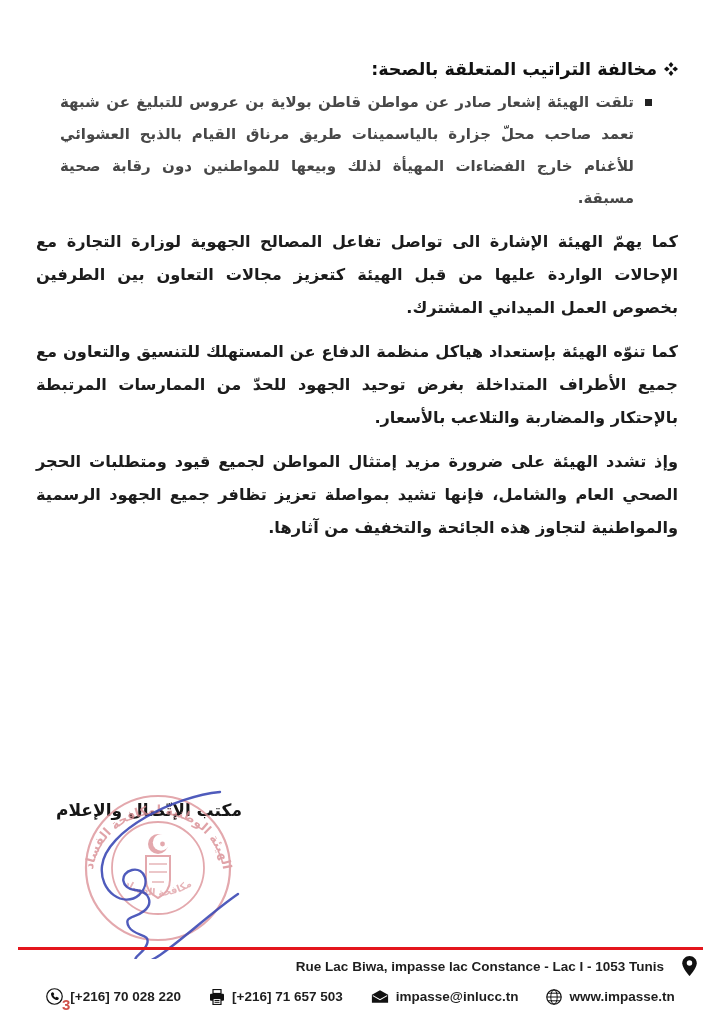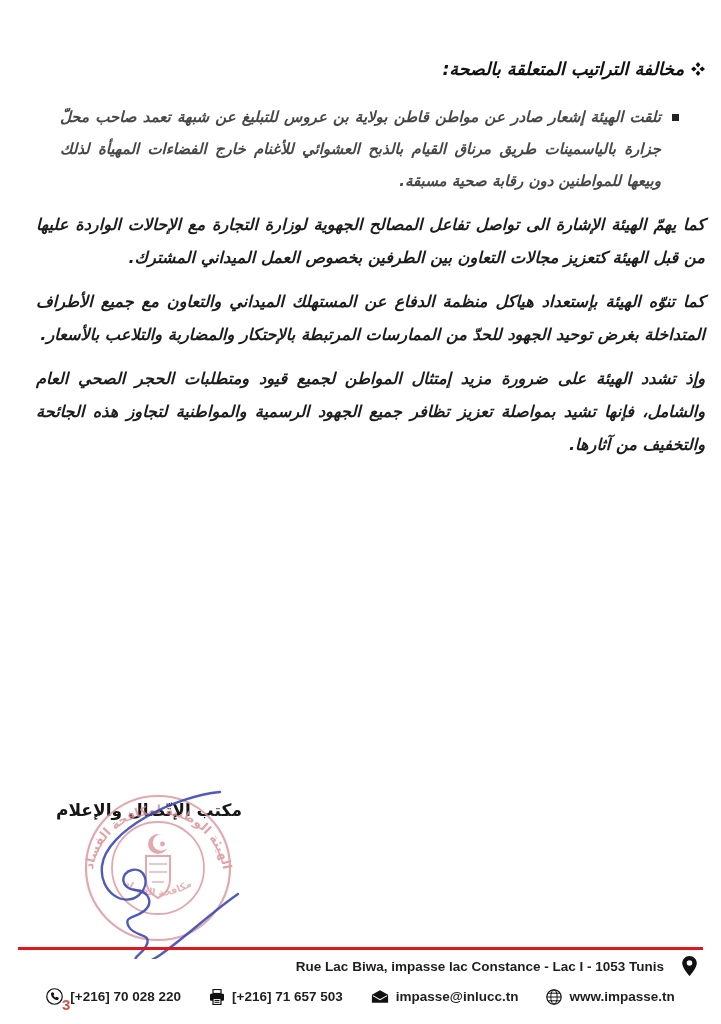--- a/index.html
+++ b/index.html
@@ -5,34 +5,33 @@
   html,body{margin:0;padding:0;background:#ffffff;}
   .page{
     position:relative;
     width:721px;height:1024px;
     background:#ffffff;
     overflow:hidden;
     font-family:"DejaVu Sans",sans-serif;
   }
   
   .content{
-    position:absolute;top:56px;left:36px;right:16px;
+    position:absolute;top:56px;left:36px;right:43px;
     direction:rtl;
     color:#1c1c1c;
-    font-style:italic;
   }
   .heading-row{
     display:flex;align-items:center;gap:7px;
     font-size:17.5px;font-weight:bold;color:#111;
     line-height:26px;
   }
   .diamond-icon{flex:0 0 auto;display:inline-flex;}
   .bullet-item{
     display:flex;gap:11px;
-    margin:19px 26px 0 24px;
+    margin:4px 26px 0 24px;
     font-size:15px;font-weight:bold;color:#474747;
     line-height:32px;
   }
   .square-bullet{
     flex:0 0 auto;width:7px;height:7px;background:#222;
     margin-top:13px;
   }
   .bullet-item p{margin:0;text-align:justify;}
   .para{
     margin:11px 0 0 0;
@@ -97,21 +96,21 @@
       </span>
       <span>مخالفة التراتيب المتعلقة بالصحة:</span>
     </div>
 
     <div class="bullet-item">
       <span class="square-bullet"></span>
       <p>تلقت الهيئة إشعار صادر عن مواطن قاطن بولاية بن عروس للتبليغ عن شبهة تعمد صاحب محلّ جزارة بالياسمينات طريق مرناق القيام بالذبح العشوائي للأغنام خارج الفضاءات المهيأة لذلك وبيعها للمواطنين دون رقابة صحية مسبقة.</p>
     </div>
 
     <p class="para">كما يهمّ الهيئة الإشارة الى تواصل تفاعل المصالح الجهوية لوزارة التجارة مع الإحالات الواردة عليها من قبل الهيئة كتعزيز مجالات التعاون بين الطرفين بخصوص العمل الميداني المشترك.</p>
-    <p class="para">كما تنوّه الهيئة بإستعداد هياكل منظمة الدفاع عن المستهلك الميداني والتعاون مع جميع الأطراف المتداخلة بغرض توحيد الجهود للحدّ من الممارسات المرتبطة بالإحتكار والمضاربة والتلاعب بالأسعار.</p>
+    <p class="para">كما تنوّه الهيئة بإستعداد هياكل منظمة الدفاع عن المستهلك للتنسيق والتعاون مع جميع الأطراف المتداخلة بغرض توحيد الجهود للحدّ من الممارسات المرتبطة بالإحتكار والمضاربة والتلاعب بالأسعار.</p>
     <p class="para">وإذ تشدد الهيئة على ضرورة مزيد إمتثال المواطن لجميع قيود ومتطلبات الحجر الصحي العام والشامل، فإنها تشيد بمواصلة تعزيز تظافر جميع الجهود الرسمية والمواطنية لتجاوز هذه الجائحة والتخفيف من آثارها.</p>
   </div>
 
   <div class="sig-title">مكتب الإتّصال والإعلام</div>
 
   <div class="stamp-wrap">
     <svg width="320" height="175" viewBox="0 0 320 175">
       <defs>
         <path id="arcTop" d="M 44 96 A 66 66 0 1 1 176 96" fill="none"></path>
         <path id="arcBottom" d="M 56 78 A 60 60 0 0 0 164 78" fill="none"></path>

